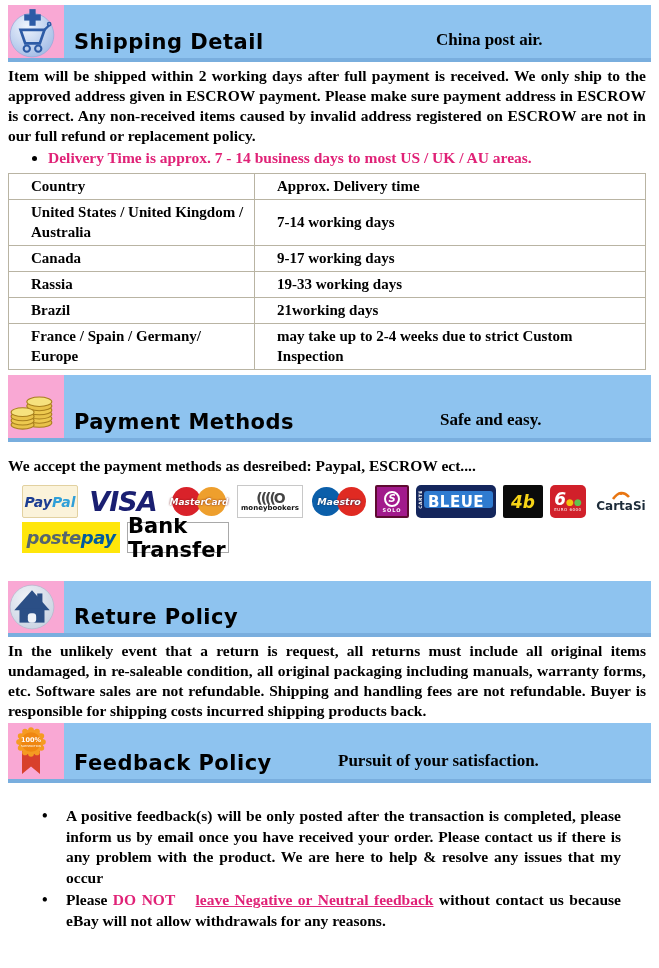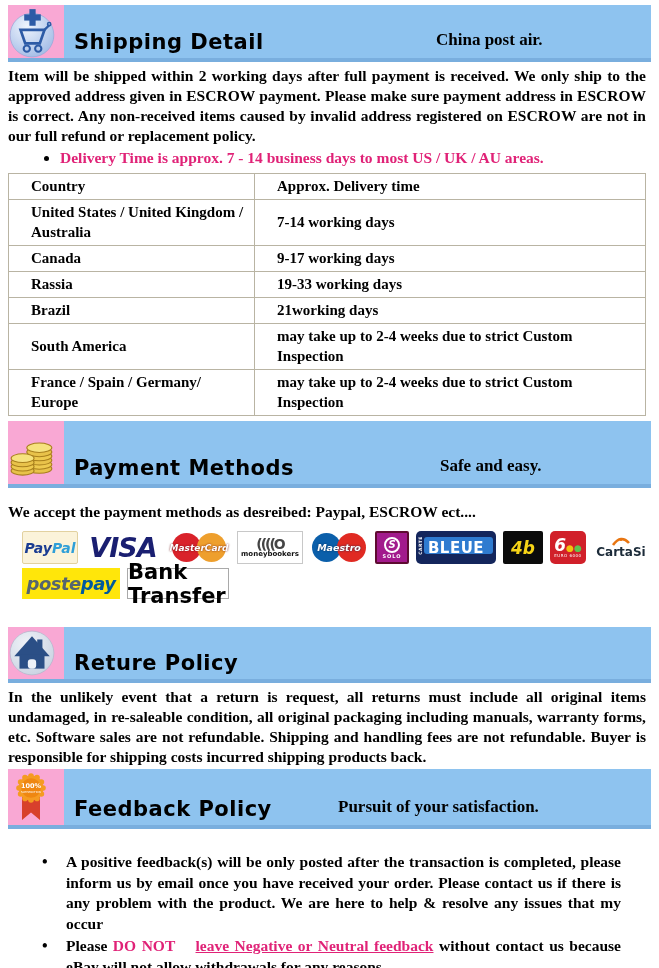--- a/index.html
+++ b/index.html
@@ -16,21 +16,21 @@
   .banner-title { align-self:flex-end; padding:0 0 4px 10px; font-family:"DejaVu Sans", sans-serif; font-weight:800; font-size:21px; letter-spacing:.5px; color:#000; white-space:nowrap; }
   .banner-tagline { position:absolute; bottom:8px; font-family:"Liberation Serif", serif; font-weight:bold; font-size:17px; color:#000; white-space:nowrap; }
   .tagline-shipping { left:428px; }
   .tagline-payment  { left:432px; }
   .tagline-feedback { left:330px; }
 
   
   .body-text { font-weight:bold; font-size:15.5px; line-height:20px; text-align:justify; margin:4px 13px 0 8px; }
   .return-text { margin-top:4px; }
 
-  .note-list { list-style:disc; padding-left:60px; margin:2px 13px 0 0; }
+  .note-list { list-style:disc; padding-left:48px; margin:2px 13px 0 0; }
   .note-list li { font-weight:bold; font-size:15.5px; line-height:20px; color:#000; }
   .pink { color:#e02277; }
   .pink-underline { color:#e02277; text-decoration:underline;padding-left:15px; }
 
   
   .dtable { border-collapse:collapse; table-layout:fixed; width:638px; margin:5px 13px 0 8px; border:1px solid #b9b4a3; }
   .dtable td { border:1px solid #b9b4a3; font-weight:bold; font-size:15px; line-height:20px; padding:2px 6px 3px 22px; vertical-align:middle; }
   .dtable td.c1 { width:246px; }
   .dtable tr { height:26px; }
 
@@ -124,24 +124,20 @@
       </tr>
       <tr>
         <td class="c1">Rassia</td>
         <td>19-33 working days</td>
       </tr>
       <tr>
         <td class="c1">Brazil</td>
         <td>21working days</td>
       </tr>
       <tr>
-        <td class="c1">South America</td>
-        <td>may take up to 2-4 weeks due to strict Custom Inspection</td>
-      </tr>
-      <tr>
         <td class="c1">France / Spain / Germany/ Europe</td>
         <td>may take up to 2-4 weeks due to strict Custom Inspection</td>
       </tr>
     </tbody>
   </table>
 
   <div class="banner banner-payment">
     <div class="icon-box">
       <svg width="48" height="50" viewBox="0 0 46 46">
         <g stroke="#a87f1d" stroke-width="1">

